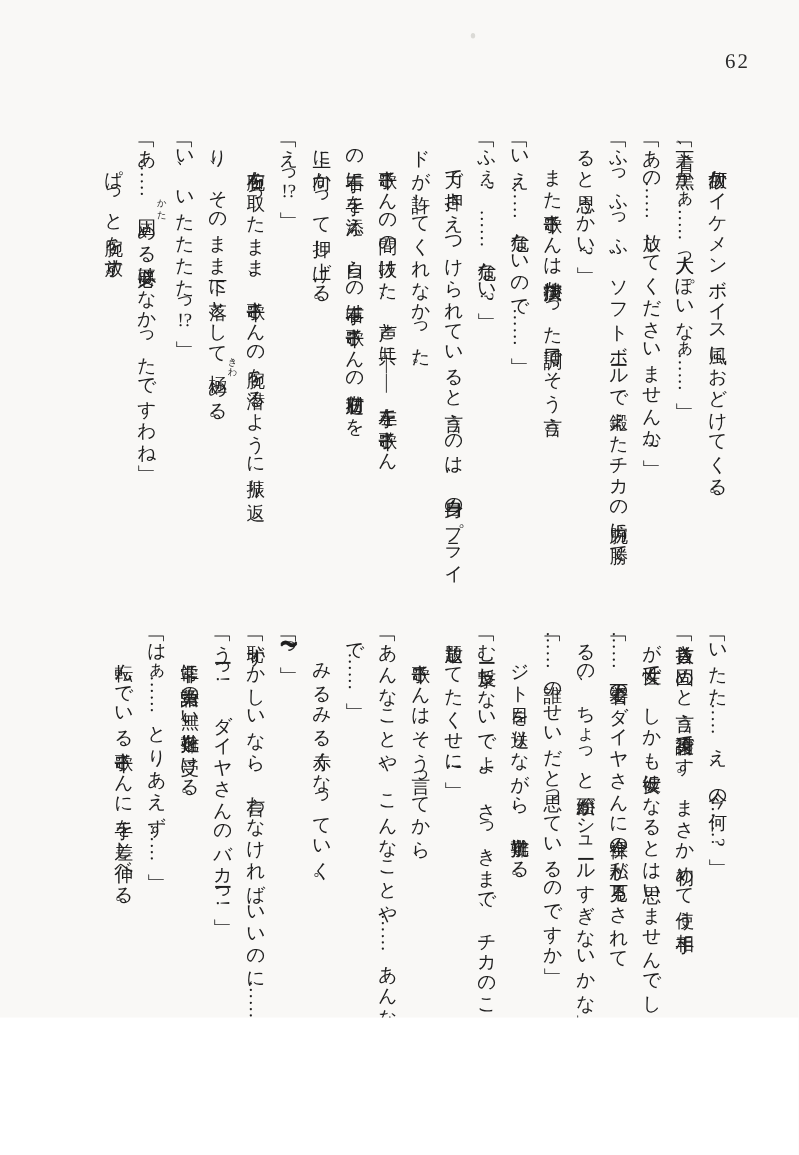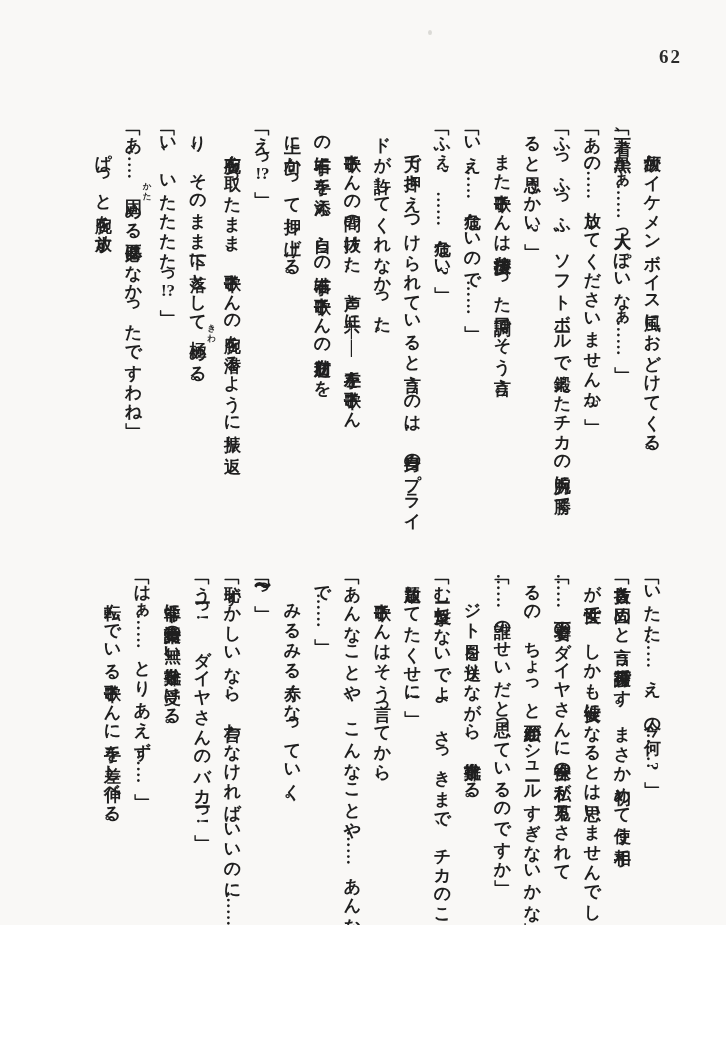--- a/index.html
+++ b/index.html
@@ -7,21 +7,20 @@
     width: 726px; height: 1050px;
     font-family: "Liberation Serif", "DejaVu Serif", serif;
     background: #ffffff;
   }
   .page {
     position: relative;
     width: 726px; height: 925px;
     background: #f9f8f6;
     color: #1f1f1f;
     overflow: hidden;
-    font-weight: bold;
   }
   .page-number {
     position: absolute;
     top: 46px; right: 44px;
     font-size: 19px;
     letter-spacing: 2px;
     color: #2b2b2b;
   }
   .band {
     position: absolute;

